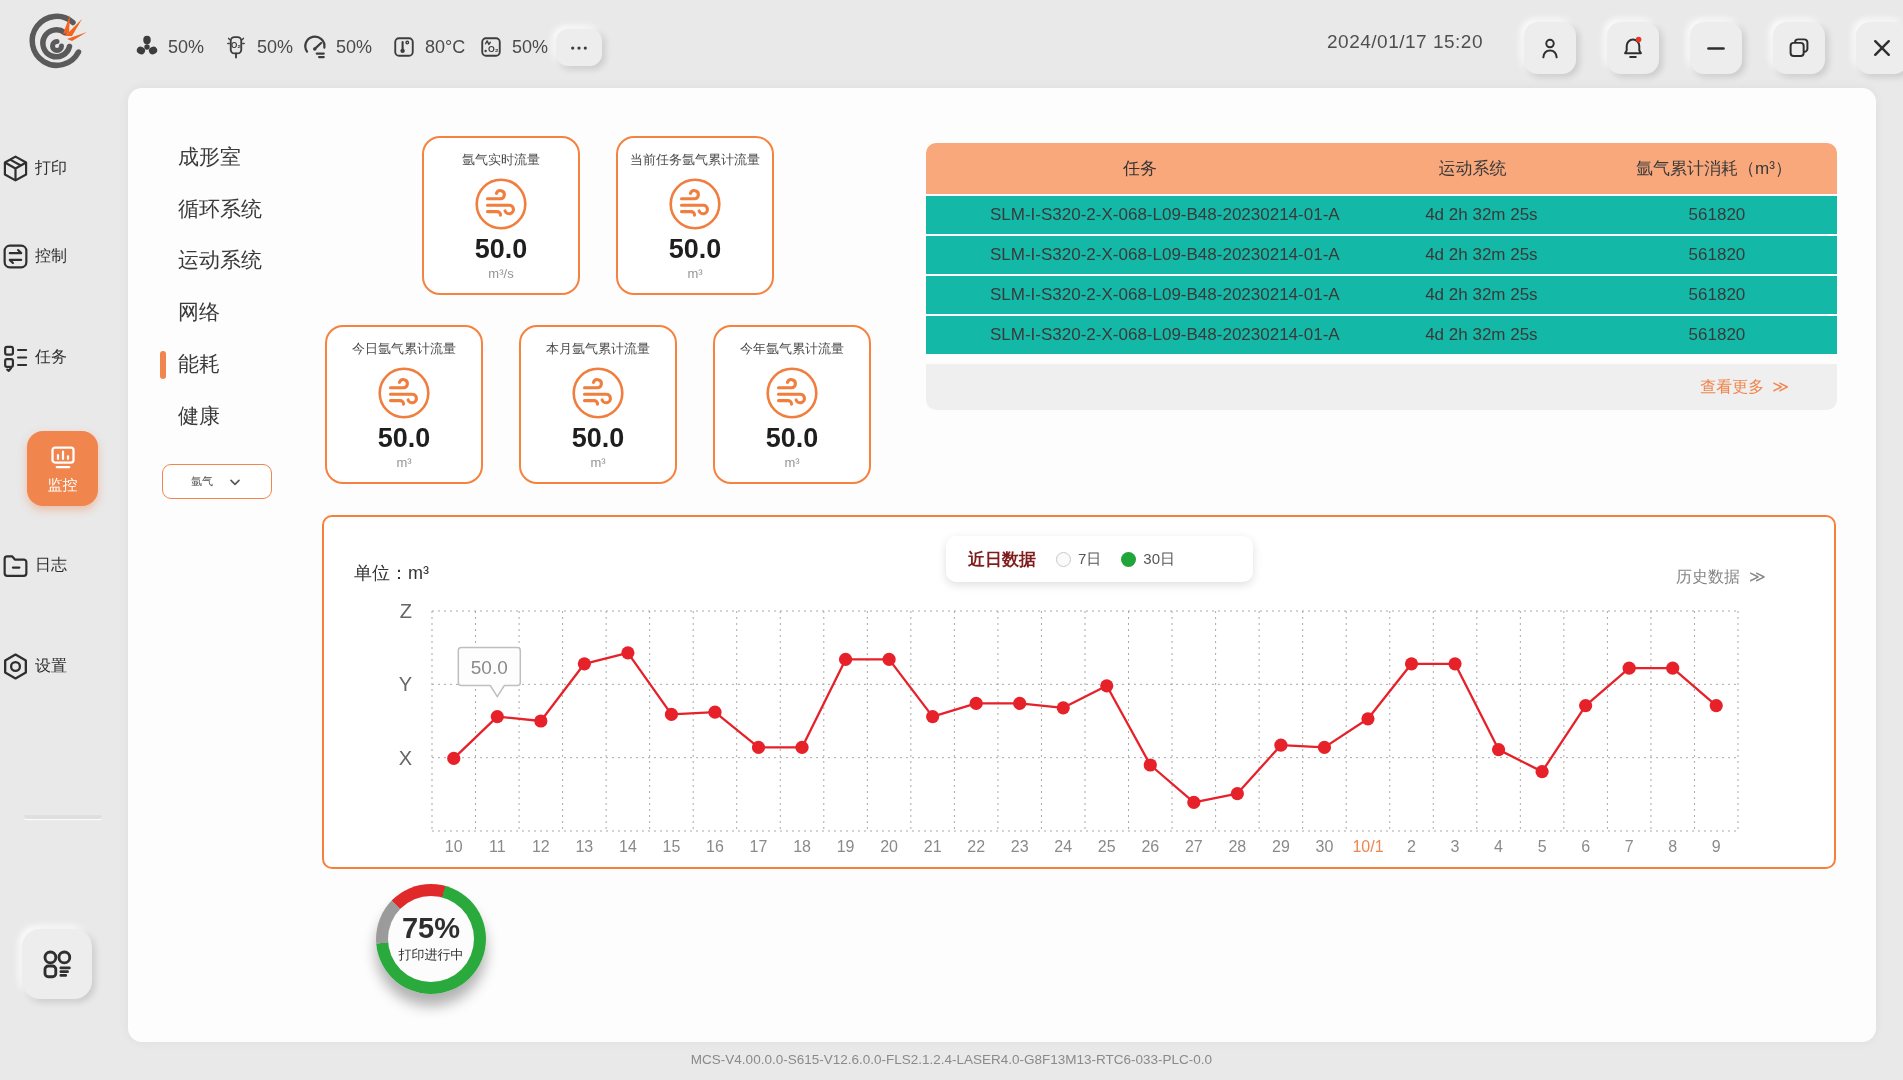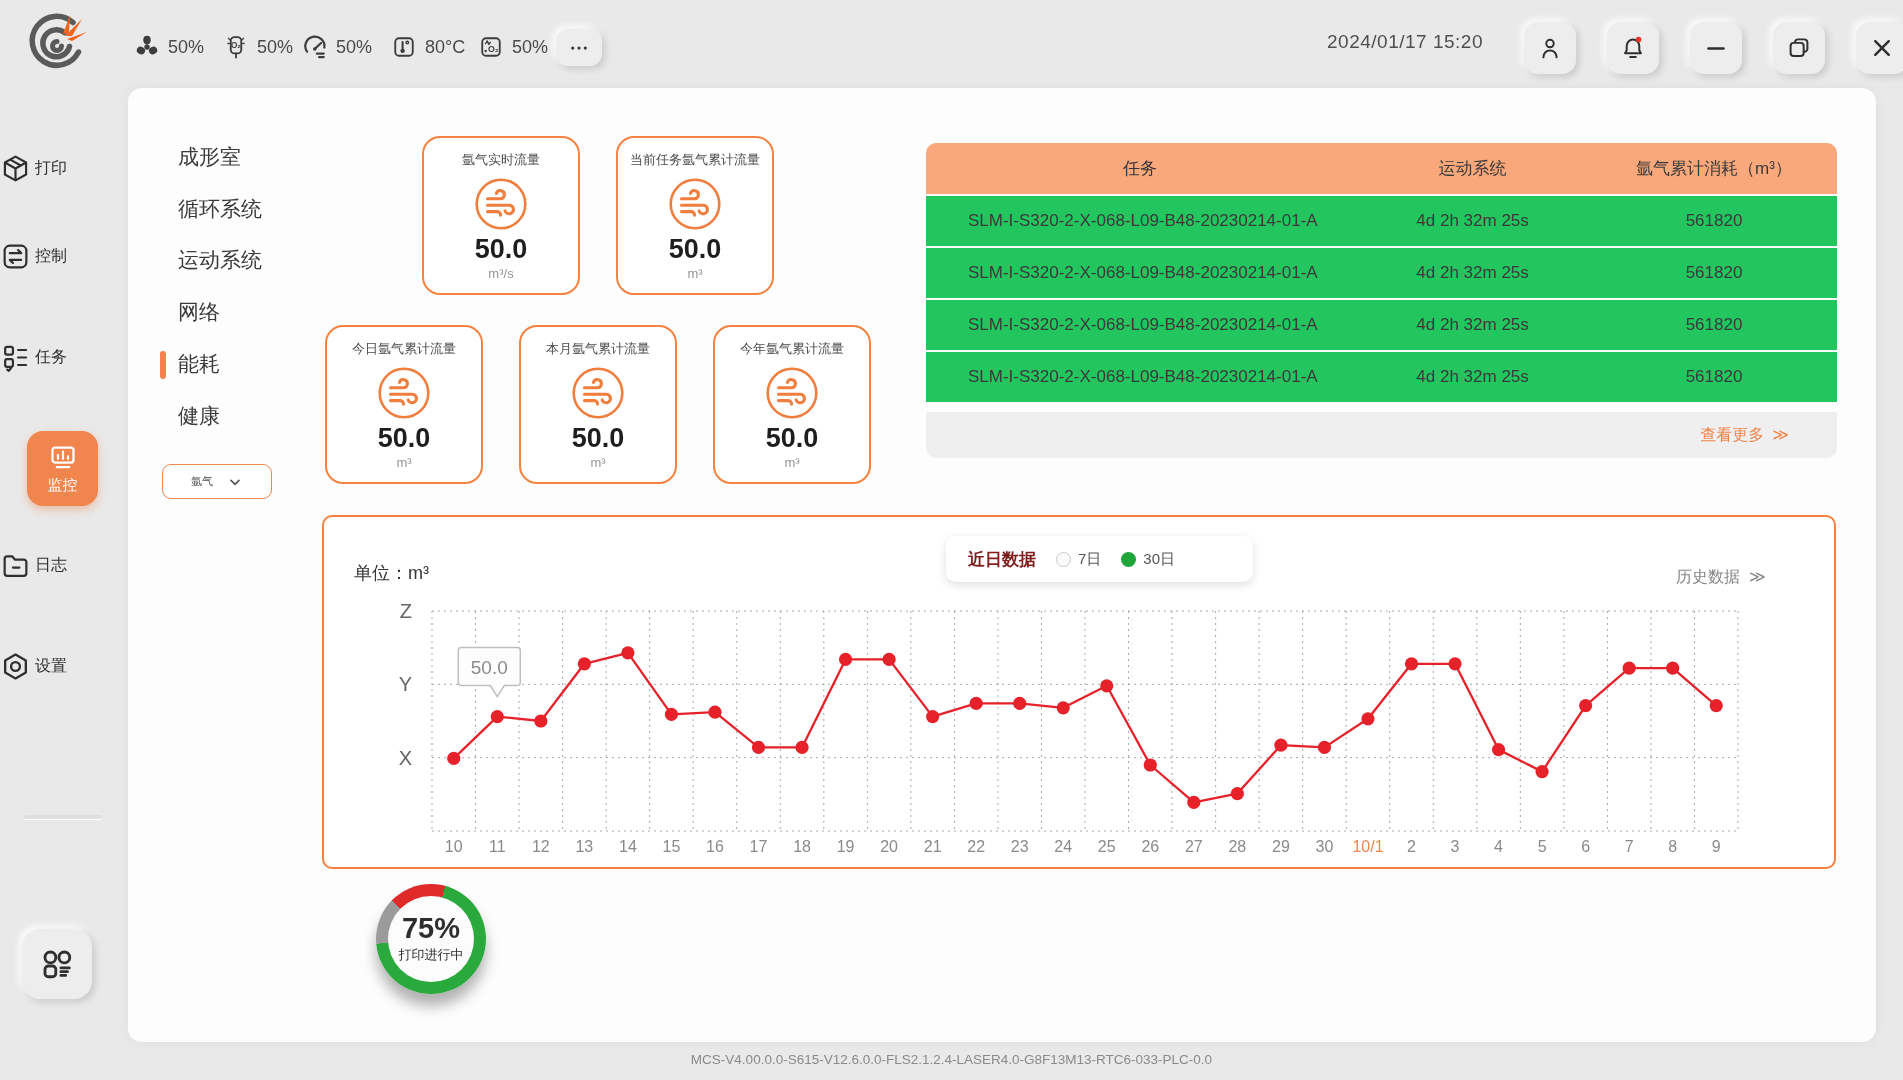--- a/index.html
+++ b/index.html
@@ -58,21 +58,21 @@
     display:flex; flex-direction:column; align-items:center; padding-top:13px; }
   .card .t { font-size:13px; color:#4c4c4c; white-space:nowrap; }
   .card .ic { width:54px; height:54px; margin-top:8px; }
   .card .v { font-size:27px; font-weight:bold; color:#1e1e1e; margin-top:3px; }
   .card .u { font-size:13px; color:#949494; margin-top:1px; }
 
   
   .task-table { position:absolute; left:798px; top:55px; width:911px; }
   .tt-head { height:51px; background:var(--table-head); border-radius:10px 10px 0 0;
     display:flex; align-items:center; }
-  .tt-row { height:50px; margin-top:2px; background:#22c55e; display:flex; align-items:center; }
+  .tt-row { height:38px; margin-top:2px; background:#14b8a6; display:flex; align-items:center;padding-left:22px; }
   .tt-foot { height:46px; margin-top:10px; background:#efefef; border-radius:0 0 10px 10px;
     display:flex; align-items:center; justify-content:flex-end; padding-right:48px; }
   .c1 { width:47%; padding-left:42px; font-size:17px; color:#3a3a3a; }
   .tt-head .c1 { text-align:center; padding-left:0; color:#343434; }
   .c2 { width:26%; text-align:center; font-size:17px; color:#3a3a3a; }
   .c3 { width:27%; text-align:center; font-size:17px; color:#3a3a3a; }
   .more-link { font-size:16px; color:var(--accent); cursor:pointer; display:flex; gap:8px; }
 
   
   .chart-panel { position:absolute; left:194px; top:427px; width:1514px; height:354px;

